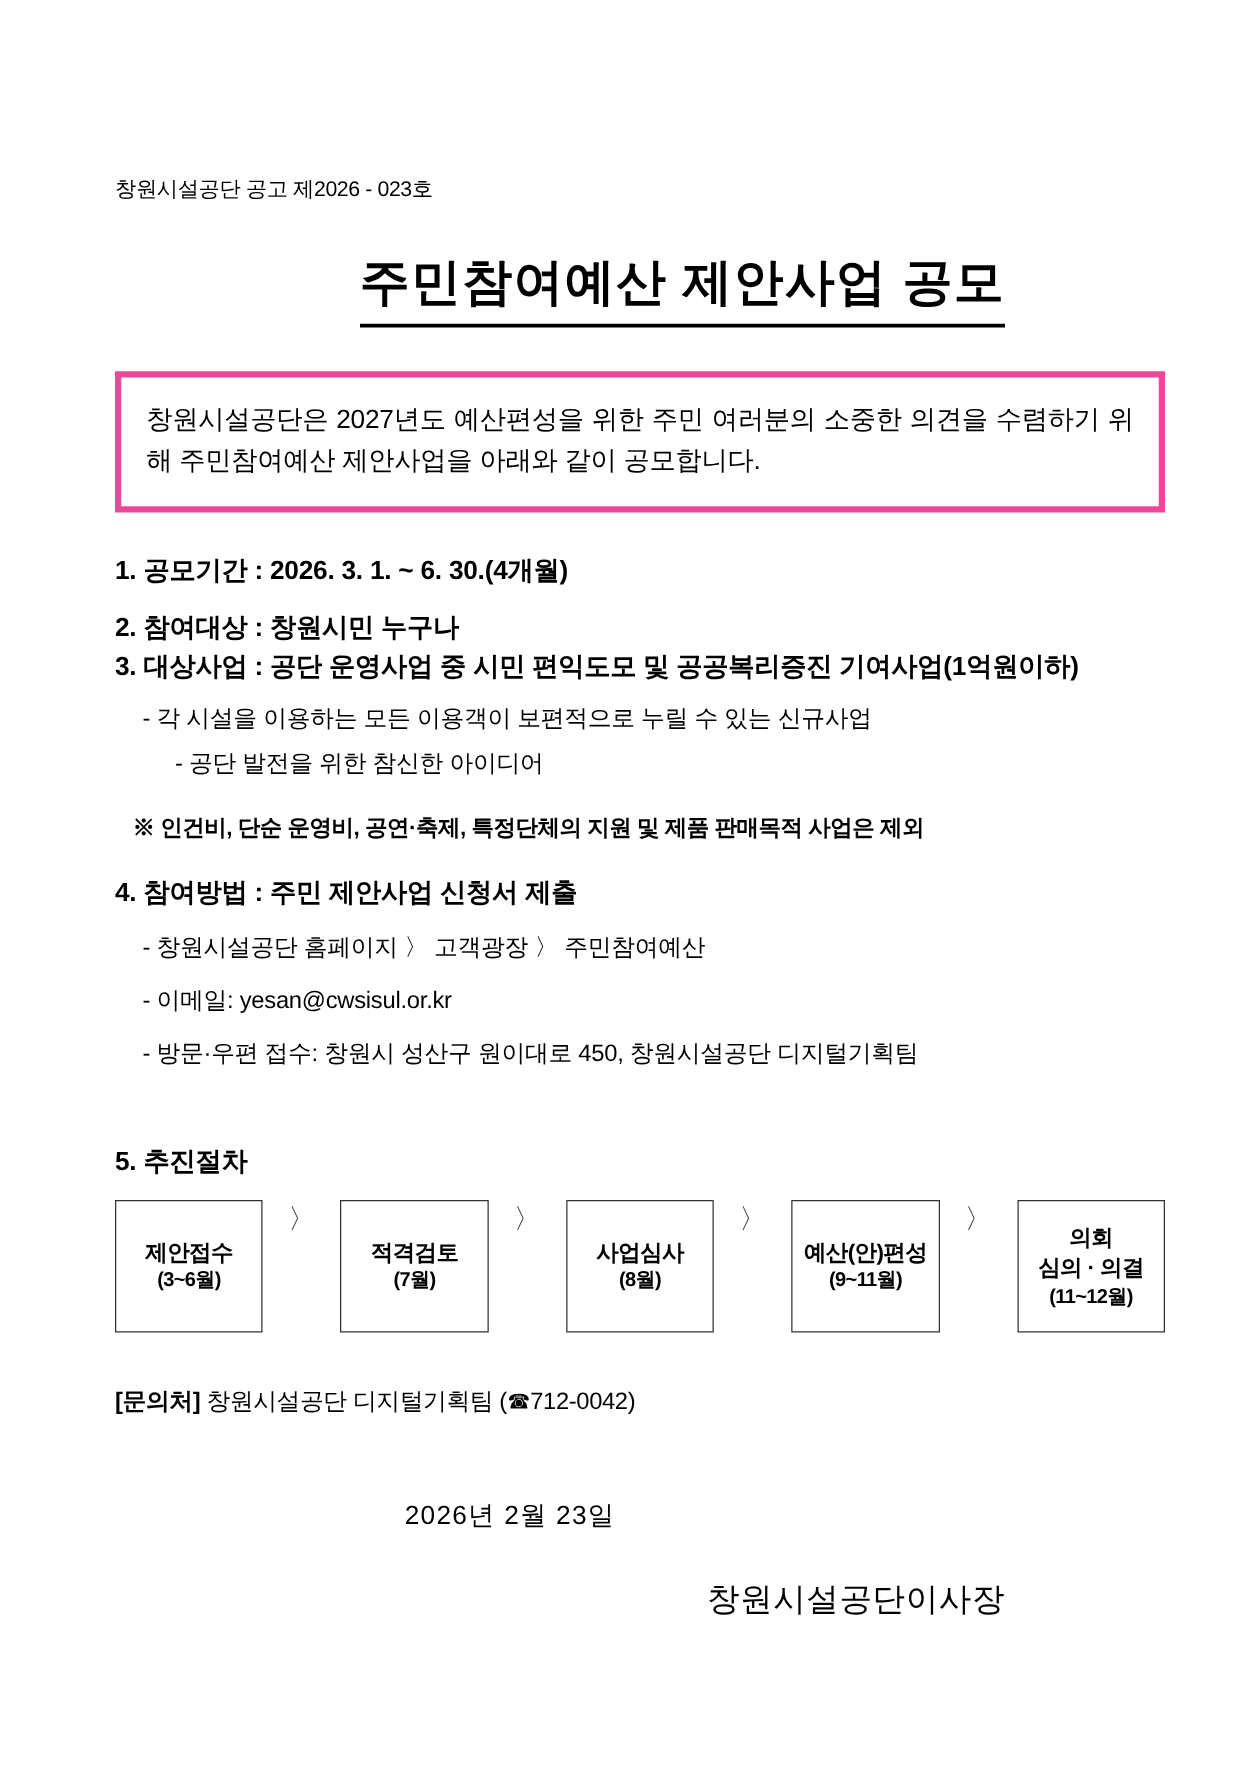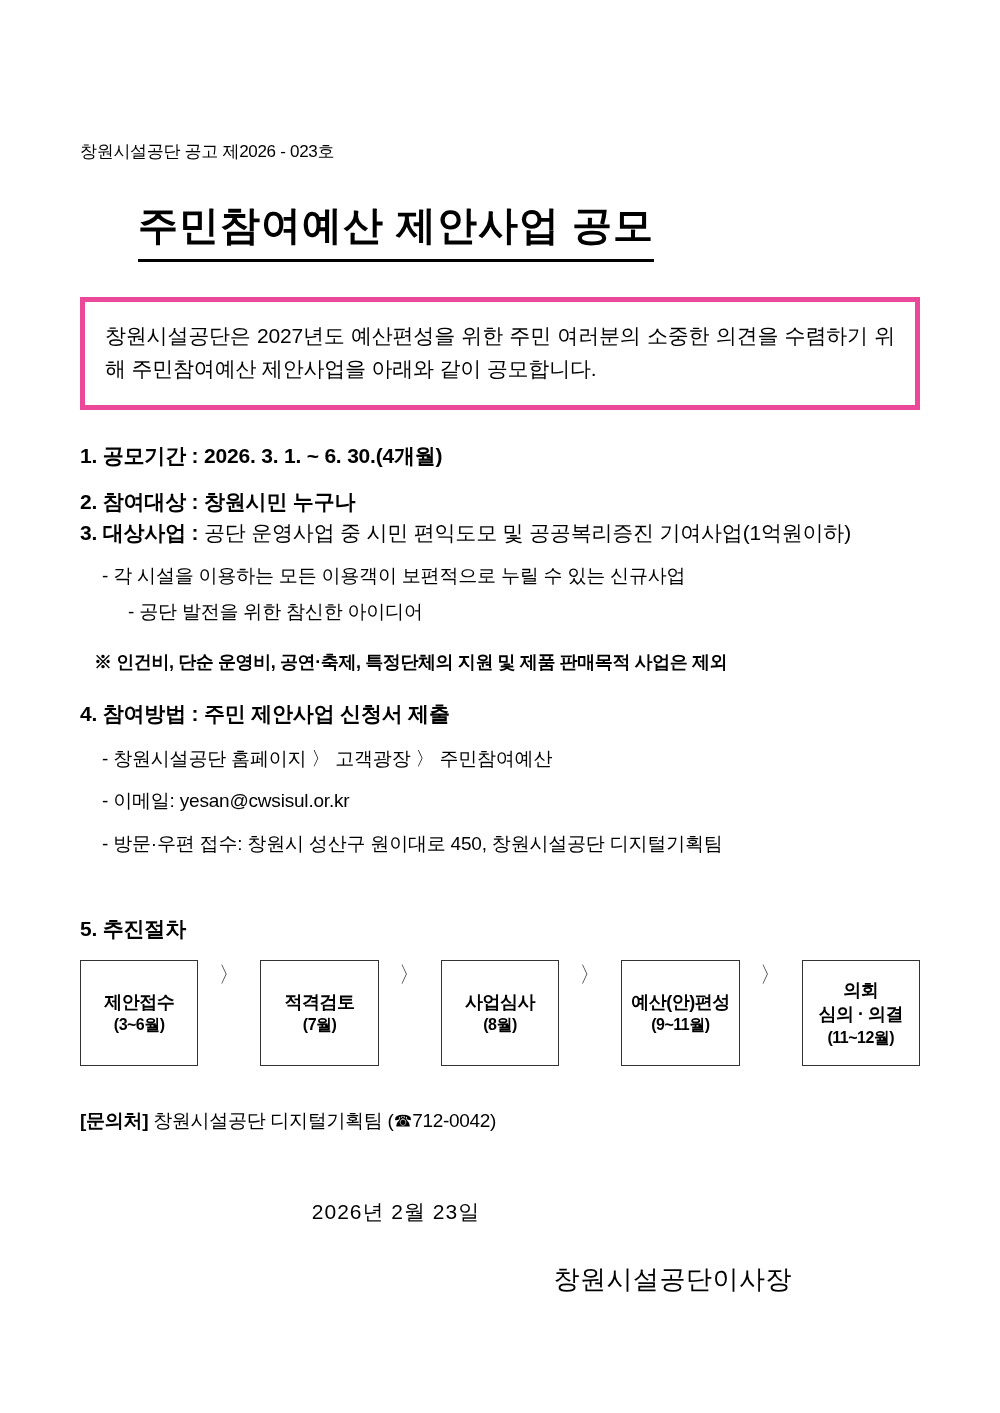--- a/index.html
+++ b/index.html
@@ -10,42 +10,42 @@
   body {
     width: 1000px;
     height: 1413px;
     position: relative;
     font-family: "Liberation Sans", sans-serif;
     color: #000000;
     overflow: hidden;
   }
   .page {
     position: absolute;
-    top: 0; left: 0;
+    top: 0; left: 12px;
     width: 792px;
     height: 1413px;
     padding: 0;
     box-sizing: border-box;
   }
 
   .doc-number {
     position: absolute;
     left: 80px;
     top: 140px;
     font-size: 17px;
     letter-spacing: -0.3px;
     color: #000;
   }
 
   .main-title {
     position: absolute;
     left: 0;
     right: 0;
     top: 198px;
-    text-align: center;
+    text-align: right;
     font-size: 40px;
     font-weight: bold;
     letter-spacing: 1px;
   }
   .main-title span {
     border-bottom: 3px solid #000;
     padding-bottom: 6px;
     display: inline-block;
   }
 
@@ -69,21 +69,21 @@
     left: 80px;
     width: 860px;
   }
 
   .sec-head {
     font-size: 21px;
     font-weight: bold;
     letter-spacing: -0.2px;
   }
   .sec-head .normal {
-    font-weight: normal;
+    font-weight: bold;
   }
 
   .bullet {
     font-size: 19px;
     letter-spacing: -0.2px;
     margin-left: 22px;
     line-height: 1.6;
   }
 
   .note {

